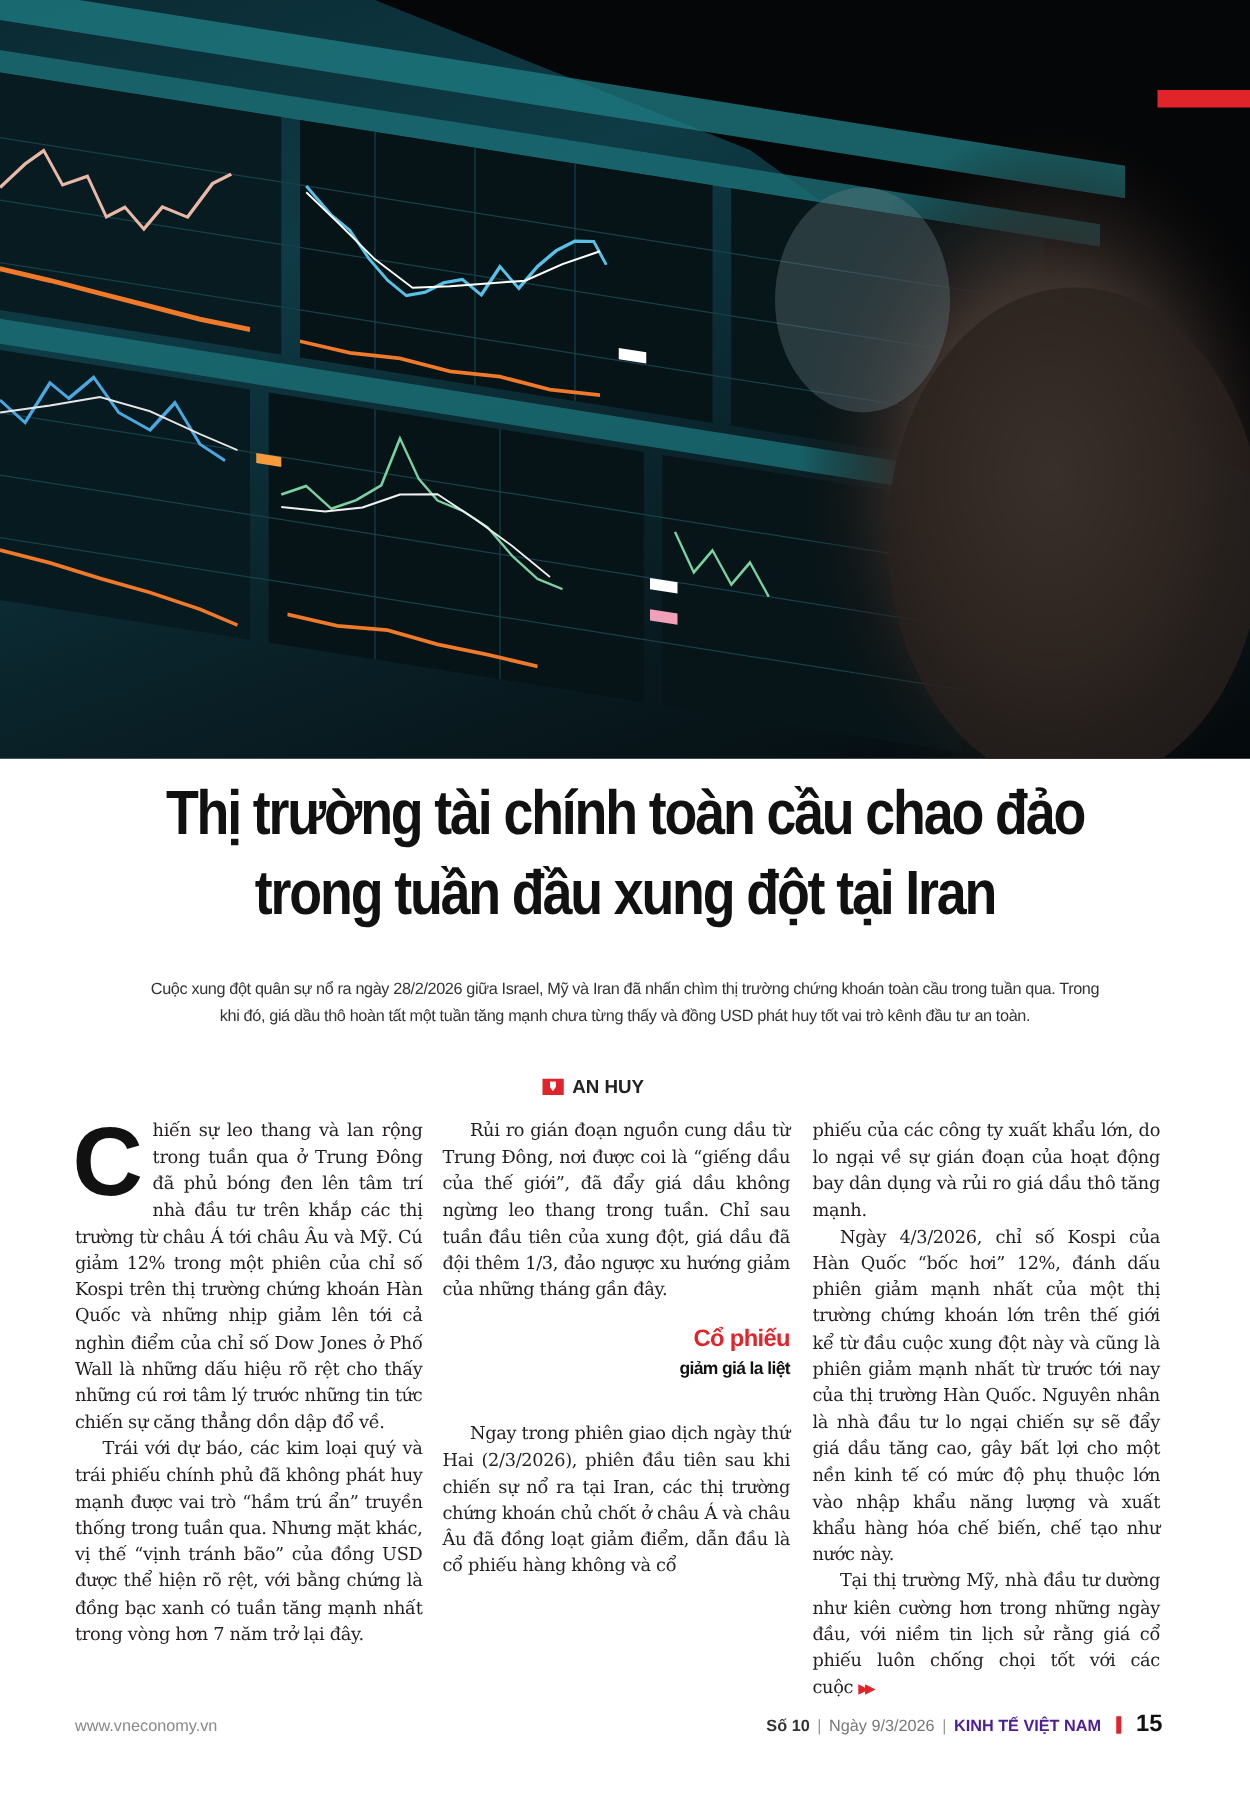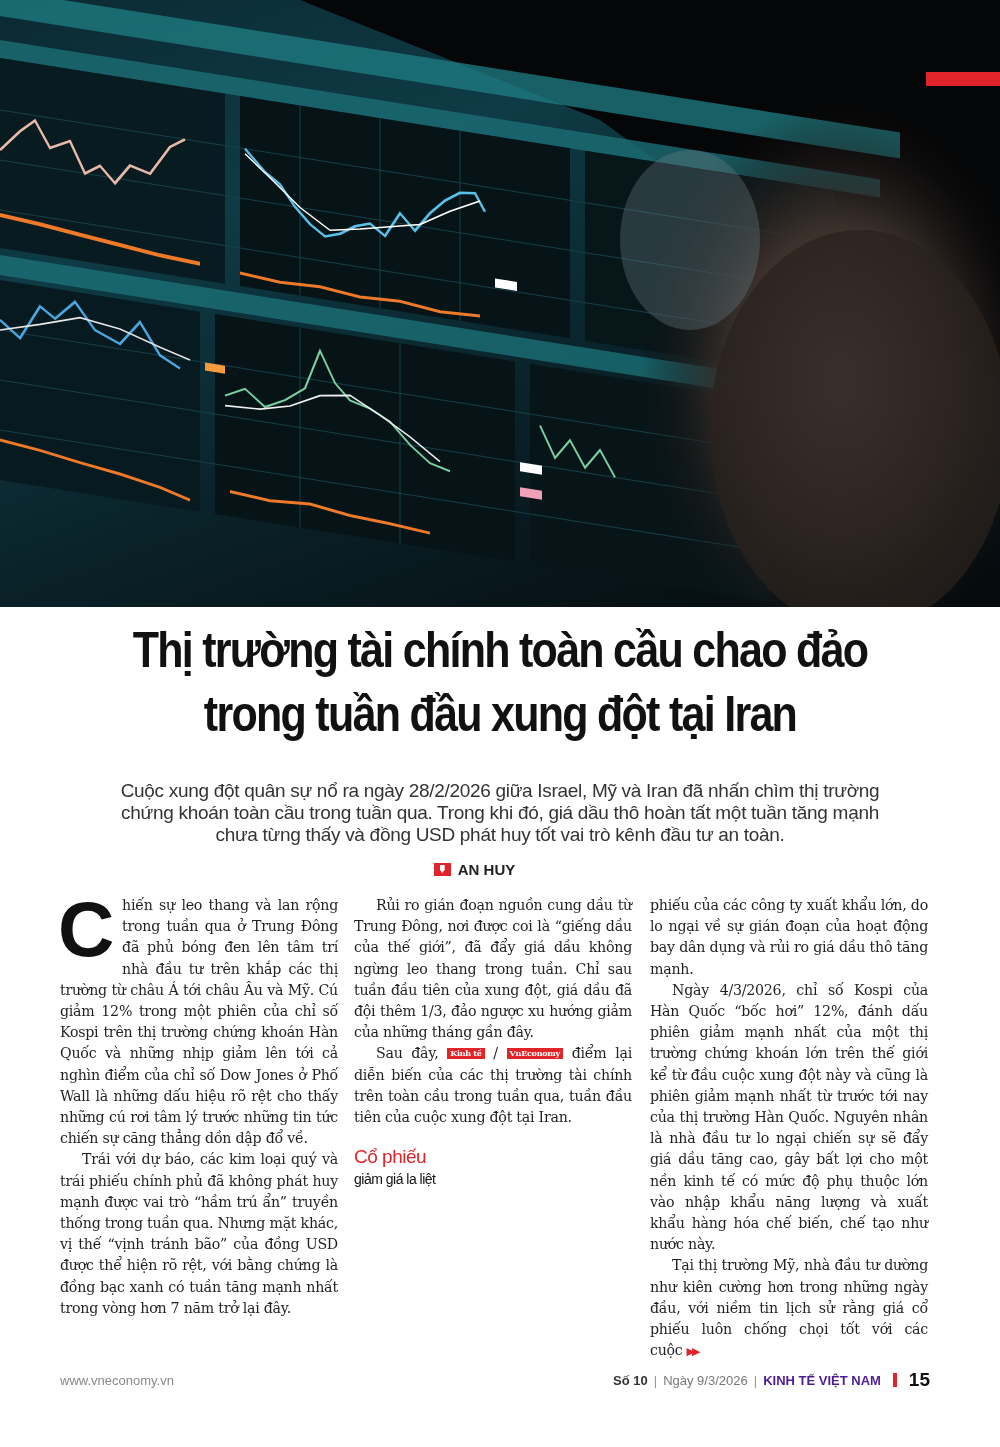--- a/index.html
+++ b/index.html
@@ -18,21 +18,21 @@
   }
   
   .headline {
     position: absolute; left: 0; top: 618px; width: 1000px; text-align: center;
     font-family: "Liberation Sans", sans-serif; font-weight: bold; font-size: 50px; line-height: 64px;
     letter-spacing: -2px; color: #111; transform: scaleX(0.86); transform-origin: center top;
   }
   .headline div { white-space: nowrap; }
   .dek {
     position: absolute; left: 120px; top: 780px; width: 760px; text-align: center;
-    font-family: "Liberation Sans", sans-serif; font-size: 19px; line-height: 22px; color: #333;
+    font-family: "Liberation Sans", sans-serif; font-size: 13px; line-height: 22px; color: #333;
     letter-spacing: -0.3px;
   }
   .byline {
     position: absolute; left: 0; top: 861px; width: 949px; text-align: center;
     font-family: "Liberation Sans", sans-serif; font-weight: bold; font-size: 15px; color: #222;
     display: flex; justify-content: center; align-items: center; gap: 7px;
   }
   .pen-icon {
     display: inline-block; width: 17px; height: 13px; background: #e0242a; position: relative;
   }
@@ -49,22 +49,22 @@
   .col1 { left: 60px; }
   .col2 { left: 354px; }
   .col3 { left: 650px; }
   .col p { margin: 0; text-indent: 22px; }
   .col p.first { text-indent: 0; }
   .dropcap {
     float: left; font-family: "Liberation Sans", sans-serif; font-weight: bold;
     font-size: 78px; line-height: 60px; margin: 4px 8px 0 -2px; color: #111;
   }
   .subhead {
-    text-align: left; margin: 18px 0 32px 0; font-family: "Liberation Sans", sans-serif;
-    font-weight: normal; line-height: 22px; letter-spacing: -0.5px;
+    text-align: right; margin: 18px 0 32px 0; font-family: "Liberation Sans", sans-serif;
+    font-weight: bold; line-height: 22px; letter-spacing: -0.5px;
   }
   .subhead .red { color: #e0242a; font-size: 19px; display: block; }
   .subhead .black { color: #111; font-size: 14px; display: block; }
   .brand-badge {
     display: inline-block; background: #e0242a; color: #fff; font-size: 8px; font-weight: bold;
     line-height: 11px; padding: 0 3px; vertical-align: 2px; text-indent: 0;
   }
   .cont-arrow { color: #e0242a; font-size: 11px; letter-spacing: -3px; margin-left: 4px; }
   
   .footer {
@@ -166,31 +166,25 @@
 
 <div class="col col1">
   <p class="first">
     <span class="dropcap">C</span><span>hiến sự leo thang và lan rộng trong tuần qua ở Trung Đông đã phủ bóng đen lên tâm trí nhà đầu tư trên khắp các thị trường từ châu Á tới châu Âu và Mỹ. Cú giảm 12% trong một phiên của chỉ số Kospi trên thị trường chứng khoán Hàn Quốc và những nhịp giảm lên tới cả nghìn điểm của chỉ số Dow Jones ở Phố Wall là những dấu hiệu rõ rệt cho thấy những cú rơi tâm lý trước những tin tức chiến sự căng thẳng dồn dập đổ về.</span>
   </p>
   <p>Trái với dự báo, các kim loại quý và trái phiếu chính phủ đã không phát huy mạnh được vai trò “hầm trú ẩn” truyền thống trong tuần qua. Nhưng mặt khác, vị thế “vịnh tránh bão” của đồng USD được thể hiện rõ rệt, với bằng chứng là đồng bạc xanh có tuần tăng mạnh nhất trong vòng hơn 7 năm trở lại đây.</p>
 </div>
 
 <div class="col col2">
   <p>Rủi ro gián đoạn nguồn cung dầu từ Trung Đông, nơi được coi là “giếng dầu của thế giới”, đã đẩy giá dầu không ngừng leo thang trong tuần. Chỉ sau tuần đầu tiên của xung đột, giá dầu đã đội thêm 1/3, đảo ngược xu hướng giảm của những tháng gần đây.</p>
-  <p>
-    <span>Sau đây,</span>
-    <span class="brand-badge">Kinh tế</span>
-    <span>/</span>
-    <span class="brand-badge">VnEconomy</span>
-    <span>điểm lại diễn biến của các thị trường tài chính trên toàn cầu trong tuần qua, tuần đầu tiên của cuộc xung đột tại Iran.</span>
-  </p>
   <div class="subhead">
     <span class="red">Cổ phiếu</span>
     <span class="black">giảm giá la liệt</span>
   </div>
+  <p>Ngay trong phiên giao dịch ngày thứ Hai (2/3/2026), phiên đầu tiên sau khi chiến sự nổ ra tại Iran, các thị trường chứng khoán chủ chốt ở châu Á và châu Âu đã đồng loạt giảm điểm, dẫn đầu là cổ phiếu hàng không và cổ</p>
 </div>
 
 <div class="col col3">
   <p class="first">phiếu của các công ty xuất khẩu lớn, do lo ngại về sự gián đoạn của hoạt động bay dân dụng và rủi ro giá dầu thô tăng mạnh.</p>
   <p>Ngày 4/3/2026, chỉ số Kospi của Hàn Quốc “bốc hơi” 12%, đánh dấu phiên giảm mạnh nhất của một thị trường chứng khoán lớn trên thế giới kể từ đầu cuộc xung đột này và cũng là phiên giảm mạnh nhất từ trước tới nay của thị trường Hàn Quốc. Nguyên nhân là nhà đầu tư lo ngại chiến sự sẽ đẩy giá dầu tăng cao, gây bất lợi cho một nền kinh tế có mức độ phụ thuộc lớn vào nhập khẩu năng lượng và xuất khẩu hàng hóa chế biến, chế tạo như nước này.</p>
   <p>
     <span>Tại thị trường Mỹ, nhà đầu tư dường như kiên cường hơn trong những ngày đầu, với niềm tin lịch sử rằng giá cổ phiếu luôn chống chọi tốt với các cuộc</span><span class="cont-arrow">▶▶</span>
   </p>
 </div>
 

